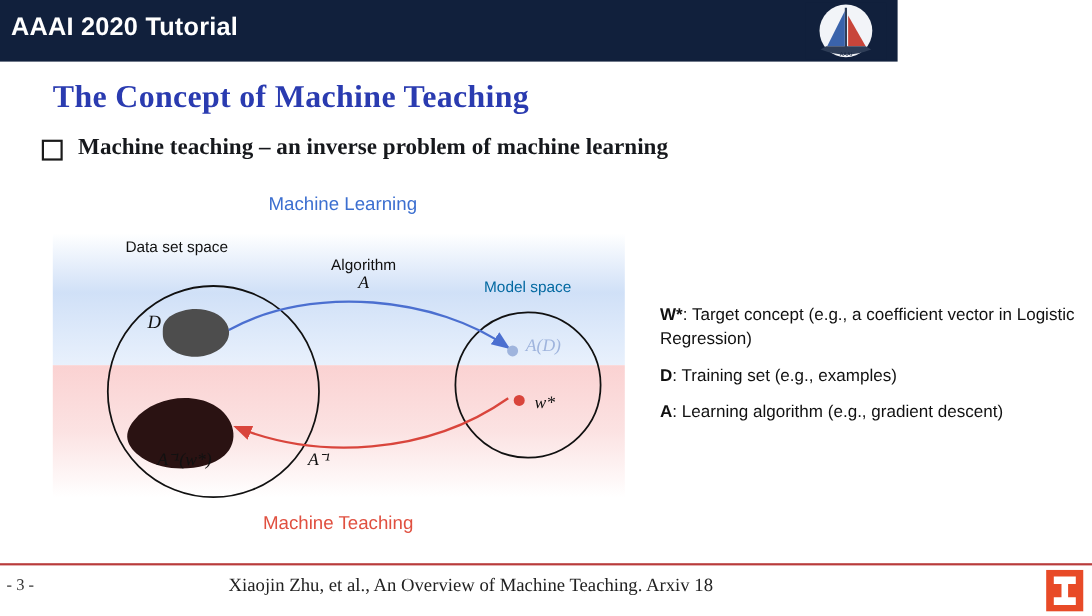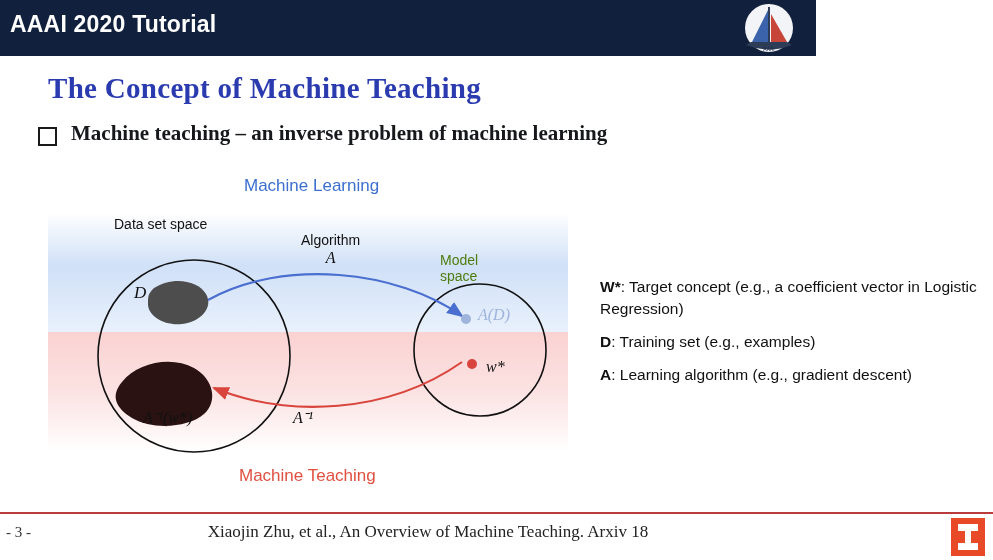--- a/index.html
+++ b/index.html
@@ -69,20 +69,21 @@
     color: #16181c;
     font-family: "Liberation Serif", serif;
   }
 
   
   .figure {
     position: absolute;
     left: 48px; top: 166px;
     width: 449px;
     height: 338px;
+    padding-left: 47px;
   }
   .grad-top {
     position: absolute;
     left: 0; top: 46px;
     width: 520px; height: 120px;
     background: linear-gradient(to bottom, rgba(255,255,255,0) 0%, rgba(200,219,246,0.85) 45%, rgba(214,229,250,0.55) 100%);
   }
   .grad-bottom {
     position: absolute;
     left: 0; top: 166px;
@@ -108,40 +109,40 @@
     left: 66px; top: 50px;
     font-family: "Liberation Sans", sans-serif;
     font-size: 14px;
     color: #111;
   }
   .lbl-model {
     position: absolute;
     left: 392px; top: 86px;
     font-family: "Liberation Sans", sans-serif;
     font-size: 14px;
-    color: #4d7c0f;
+    color: #0369a1;
   }
   .lbl-algo {
     position: absolute;
     left: 253px; top: 66px;
     font-family: "Liberation Sans", sans-serif;
     font-size: 14px;
     color: #111;
     text-align: center;
   }
   .lbl-algo .it {
     display: block;
     font-family: "Liberation Serif", serif;
     font-style: italic;
     font-size: 16px;
     margin-top: 1px;
   }
   .lbl-ainv {
     position: absolute;
-    left: 245px; top: 240px;
+    left: 232px; top: 240px;
     font-family: "Liberation Serif", serif;
     font-style: italic;
     font-size: 16px;
     color: #111;
   }
   .lbl-D {
     position: absolute;
     left: 86px; top: 117px;
     font-family: "Liberation Serif", serif;
     font-style: italic;

